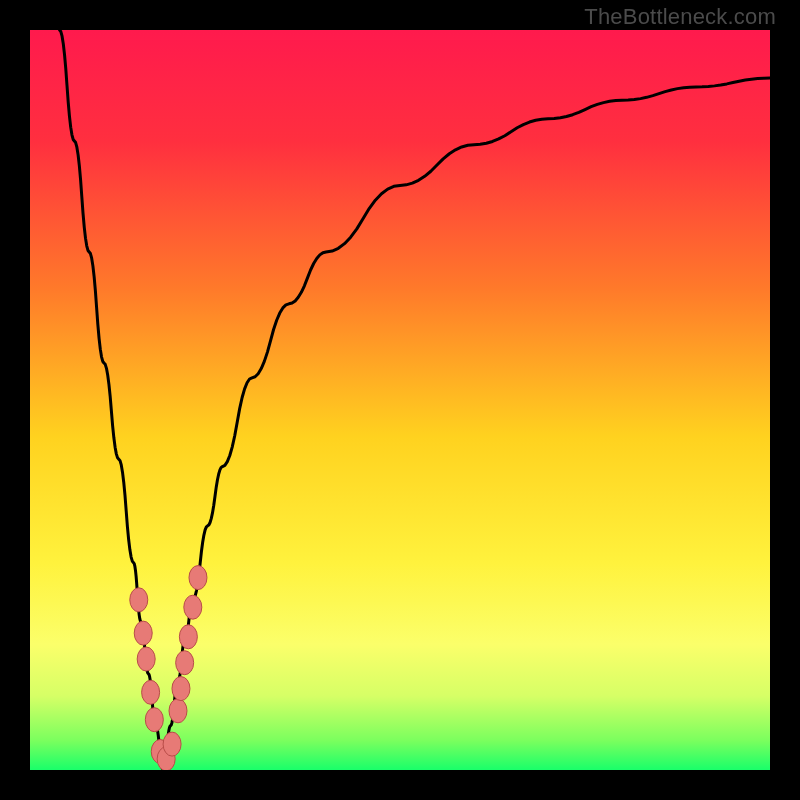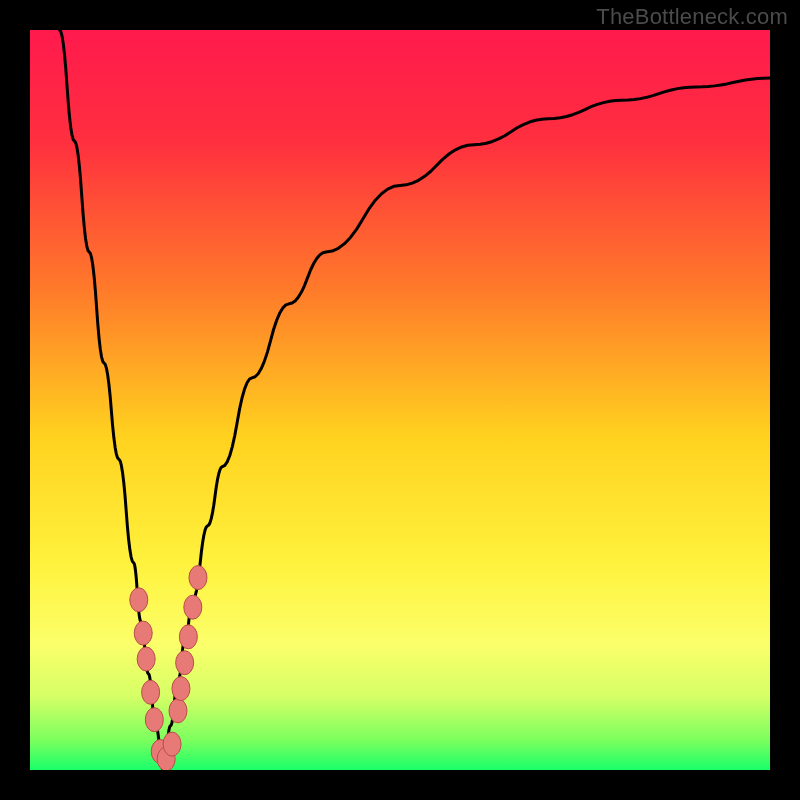--- a/index.html
+++ b/index.html
@@ -60,14 +60,14 @@
         <ellipse cx="136.16" cy="728.90" rx="9" ry="12" fill="#e77a76" stroke="#b84c48" stroke-width="1"></ellipse>
         <ellipse cx="142.08" cy="714.10" rx="9" ry="12" fill="#e77a76" stroke="#b84c48" stroke-width="1"></ellipse>
         <ellipse cx="148.00" cy="680.80" rx="9" ry="12" fill="#e77a76" stroke="#b84c48" stroke-width="1"></ellipse>
         <ellipse cx="150.96" cy="658.60" rx="9" ry="12" fill="#e77a76" stroke="#b84c48" stroke-width="1"></ellipse>
         <ellipse cx="154.66" cy="632.70" rx="9" ry="12" fill="#e77a76" stroke="#b84c48" stroke-width="1"></ellipse>
         <ellipse cx="158.36" cy="606.80" rx="9" ry="12" fill="#e77a76" stroke="#b84c48" stroke-width="1"></ellipse>
         <ellipse cx="162.80" cy="577.20" rx="9" ry="12" fill="#e77a76" stroke="#b84c48" stroke-width="1"></ellipse>
         <ellipse cx="167.98" cy="547.60" rx="9" ry="12" fill="#e77a76" stroke="#b84c48" stroke-width="1"></ellipse>
       </svg>
   </div>
-  <div class="watermark" style="right: 12px; top: 4px; margin-left: 31px;">TheBottleneck.com</div>
+  <div class="watermark" style="right: 24px; top: 4px; margin-left: 31px;">TheBottleneck.com</div>
 </div>
 
 </body></html>

